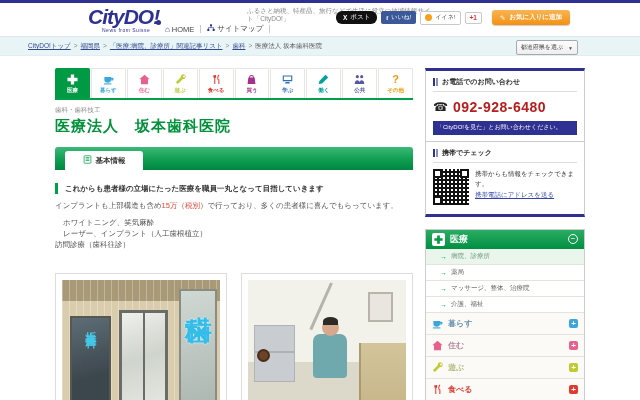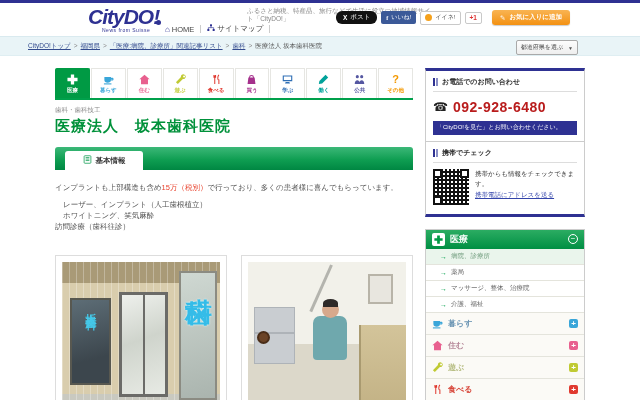--- a/index.html
+++ b/index.html
@@ -290,28 +290,29 @@
         <div class="sectab">
           <span><svg viewBox="0 0 12 12" width="9" height="9">
                 <rect x="1.5" y="1" width="9" height="10" rx="1" fill="#fff" stroke="#0a9a4e" stroke-width="1"></rect>
                 <path d="M3.5 3.4h5M3.5 5.4h5M3.5 7.4h5" stroke="#0a9a4e" stroke-width="1"></path>
               </svg></span>
           <span>基本情報</span>
         </div>
       </div>
 
       <div class="catchcopy">
+        <div>これからも患者様の立場にたった医療を職員一丸となって目指していきます</div>
       </div>
 
       <p class="desc"><span>インプラントも上部構造も含め</span><span class="price">15万（税別）</span><span>で行っており、多くの患者様に喜んでもらっています。</span></p>
 
 
       <div class="services">
+        <div class="ind">ホワイトニング、笑気麻酔</div>
         <div class="ind">レーザー、インプラント（人工歯根植立）</div>
-        <div class="ind">ホワイトニング、笑気麻酔</div>
         <div>訪問診療（歯科往診）</div>
       </div>
 
       <div class="photos">
         <div class="photo-frame">
           <div class="photo-img shopfront">
             <div class="sf-win">
               <span class="vtext">坂本歯科</span>
             </div>
             <div class="sf-door"></div>

